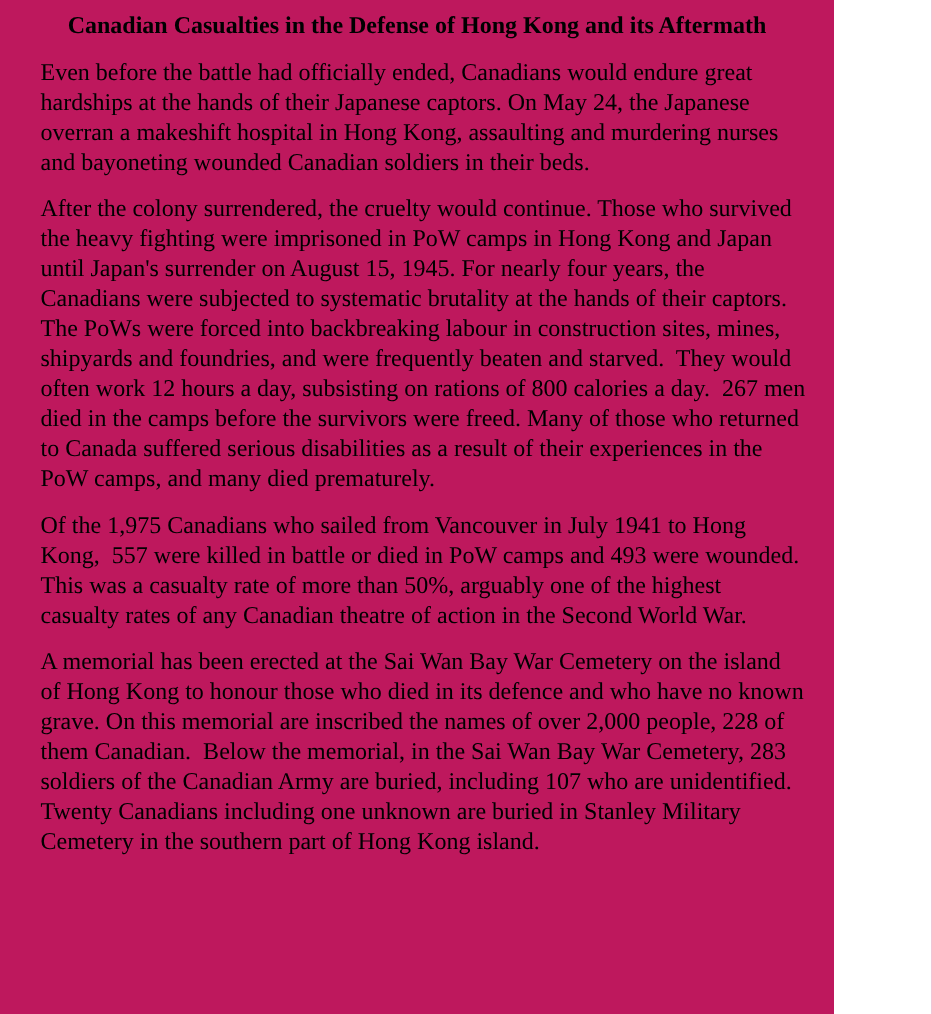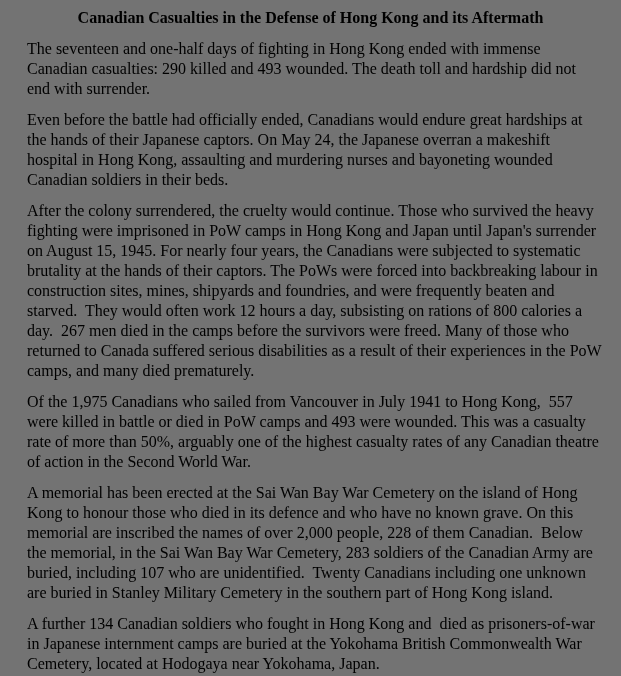--- a/index.html
+++ b/index.html
@@ -7,24 +7,24 @@
     padding: 0;
     background: #ffffff;
   }
   body {
     width: 621px;
     height: 676px;
     overflow: hidden;
   }
   .page {
     box-sizing: border-box;
-    width: 621px;
+    width: 556px;
     height: 676px;
     padding: 8px 19px 0 27px;
-    background: #737373;
+    background: #be185d;
     color: #000000;
     font-family: "Liberation Serif", "DejaVu Serif", serif;
     font-size: 16px;
     line-height: 20px;
   }
   .doc-title {
     margin: 0 0 11px 0;
     font-size: 16px;
     line-height: 20px;
     font-weight: bold;
@@ -36,24 +36,22 @@
     margin: 11px 0;
     white-space: pre-wrap;
   }
 </style>
 </head>
 <body>
 
 <div class="page">
   <h1 class="doc-title">Canadian Casualties in the Defense of Hong Kong and its Aftermath</h1>
 
-  <p class="doc-paragraph">The seventeen and one-half days of fighting in Hong Kong ended with immense Canadian casualties: 290 killed and 493 wounded. The death toll and hardship did not end with surrender.</p>
 
   <p class="doc-paragraph">Even before the battle had officially ended, Canadians would endure great hardships at the hands of their Japanese captors. On May 24, the Japanese overran a makeshift hospital in Hong Kong, assaulting and murdering nurses and bayoneting wounded Canadian soldiers in their beds.</p>
 
   <p class="doc-paragraph">After the colony surrendered, the cruelty would continue. Those who survived the heavy fighting were imprisoned in PoW camps in Hong Kong and Japan until Japan's surrender on August 15, 1945. For nearly four years, the Canadians were subjected to systematic brutality at the hands of their captors. The PoWs were forced into backbreaking labour in construction sites, mines, shipyards and foundries, and were frequently beaten and starved.  They would often work 12 hours a day, subsisting on rations of 800 calories a day.  267 men died in the camps before the survivors were freed. Many of those who returned to Canada suffered serious disabilities as a result of their experiences in the PoW camps, and many died prematurely.</p>
 
   <p class="doc-paragraph">Of the 1,975 Canadians who sailed from Vancouver in July 1941 to Hong Kong,  557 were killed in battle or died in PoW camps and 493 were wounded. This was a casualty rate of more than 50%, arguably one of the highest casualty rates of any Canadian theatre of action in the Second World War.</p>
 
   <p class="doc-paragraph">A memorial has been erected at the Sai Wan Bay War Cemetery on the island of Hong Kong to honour those who died in its defence and who have no known grave. On this memorial are inscribed the names of over 2,000 people, 228 of them Canadian.  Below the memorial, in the Sai Wan Bay War Cemetery, 283 soldiers of the Canadian Army are buried, including 107 who are unidentified.  Twenty Canadians including one unknown are buried in Stanley Military Cemetery in the southern part of Hong Kong island.</p>
 
-  <p class="doc-paragraph">A further 134 Canadian soldiers who fought in Hong Kong and  died as prisoners-of-war in Japanese internment camps are buried at the Yokohama British Commonwealth War Cemetery, located at Hodogaya near Yokohama, Japan.</p>
 </div>
 
 </body></html>

